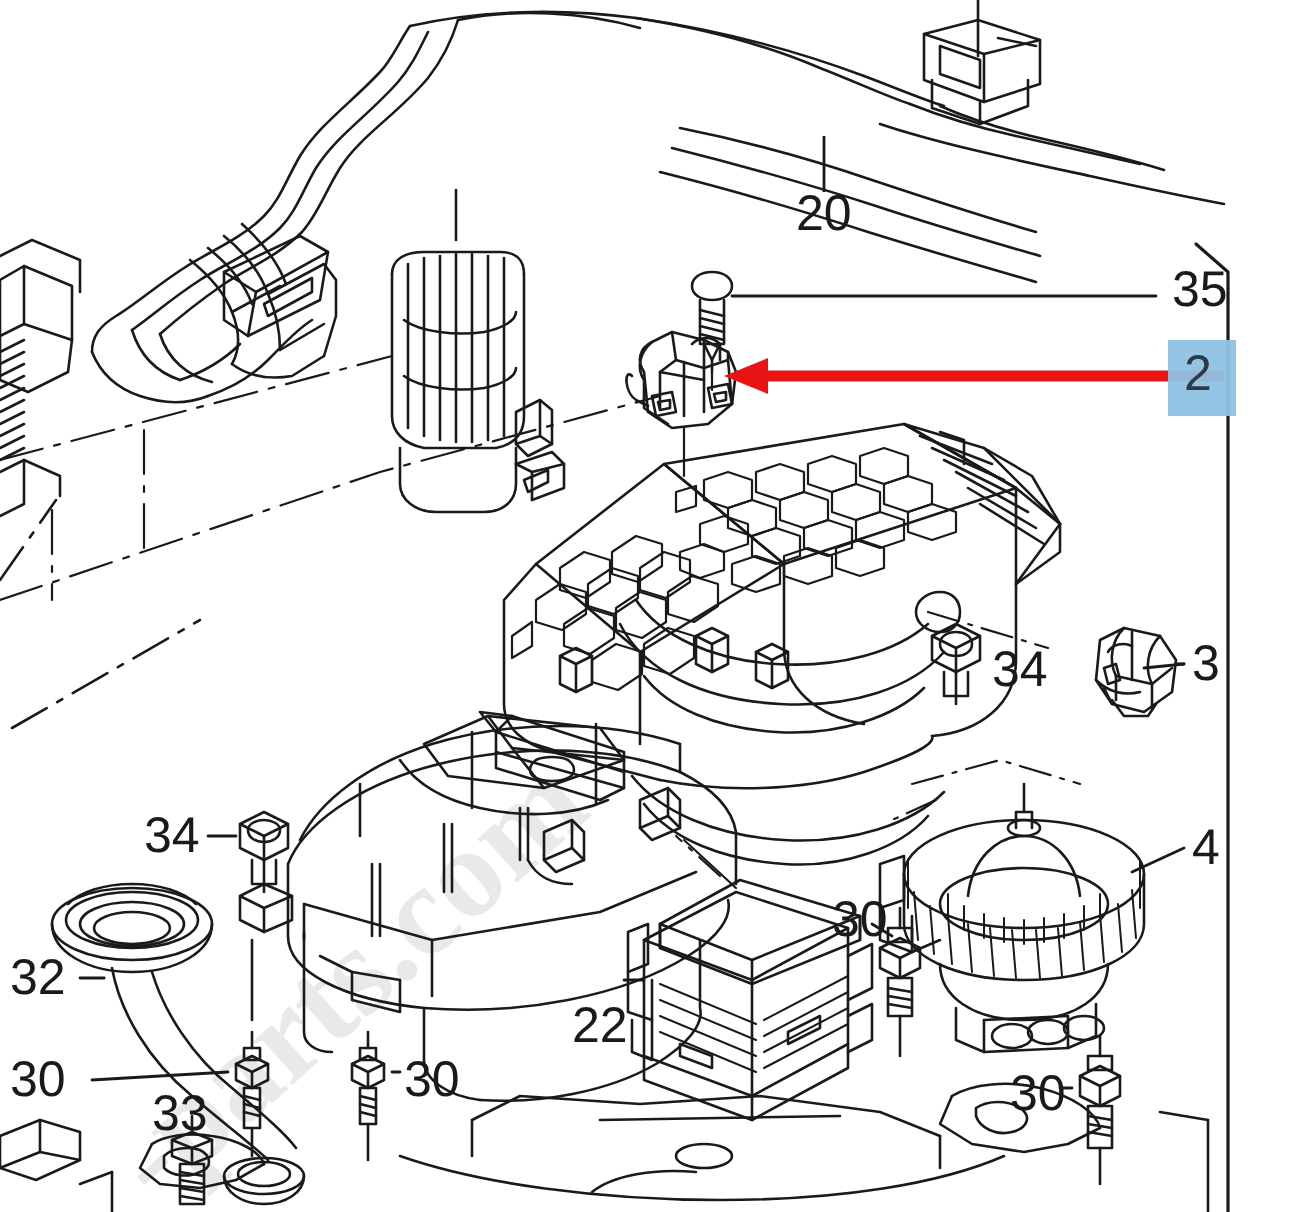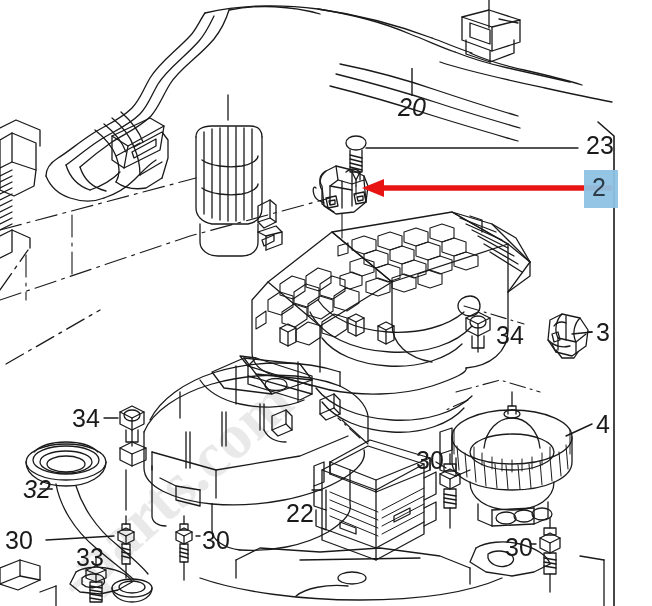--- a/index.html
+++ b/index.html
@@ -535,36 +535,36 @@
     <g fill="none" stroke="#1a1a1a" stroke-width="1.4">
       <path d="M412 96 L 412 68"></path>
     </g>
 
     <g>
       <line x1="612" y1="188" x2="382" y2="188" stroke="#e81313" stroke-width="5.5"></line>
       <polygon points="362,188 384,179 384,197" fill="#e81313"></polygon>
     </g>
   </svg>
 
-  <div class="partnum" style="left:398px; top:95px;font-style:italic;">20</div>
-
-  <div class="partnum" style="left:586px; top:133px;">23</div>
+  <div class="partnum" style="left:398px; top:95px;">20</div>
+
+  <div class="partnum" style="left:586px; top:133px;">35</div>
 
   <div id="highlight-box" style="left:584px; top:170px; width:34px; height:38px;"></div>
   <div id="label-2" class="partnum" style="left:592px; top:175px;">2</div>
 
   <div class="partnum" style="left:496px; top:323px;">34</div>
 
   <div class="partnum" style="left:596px; top:320px;">3</div>
 
   <div class="partnum" style="left:596px; top:412px;">4</div>
 
   <div class="partnum" style="left:72px; top:406px;">34</div>
 
-  <div class="partnum" style="left:23px; top:477px;font-style:italic;">32</div>
+  <div class="partnum" style="left:5px; top:477px;">32</div>
 
   <div class="partnum" style="left:286px; top:477px;margin-top:24px;">22</div>
 
   <div class="partnum" style="left:416px; top:448px;">30</div>
 
   <div class="partnum" style="left:5px; top:528px;">30</div>
 
   <div class="partnum" style="left:76px; top:545px;">33</div>
 
   <div class="partnum" style="left:202px; top:528px;">30</div>

